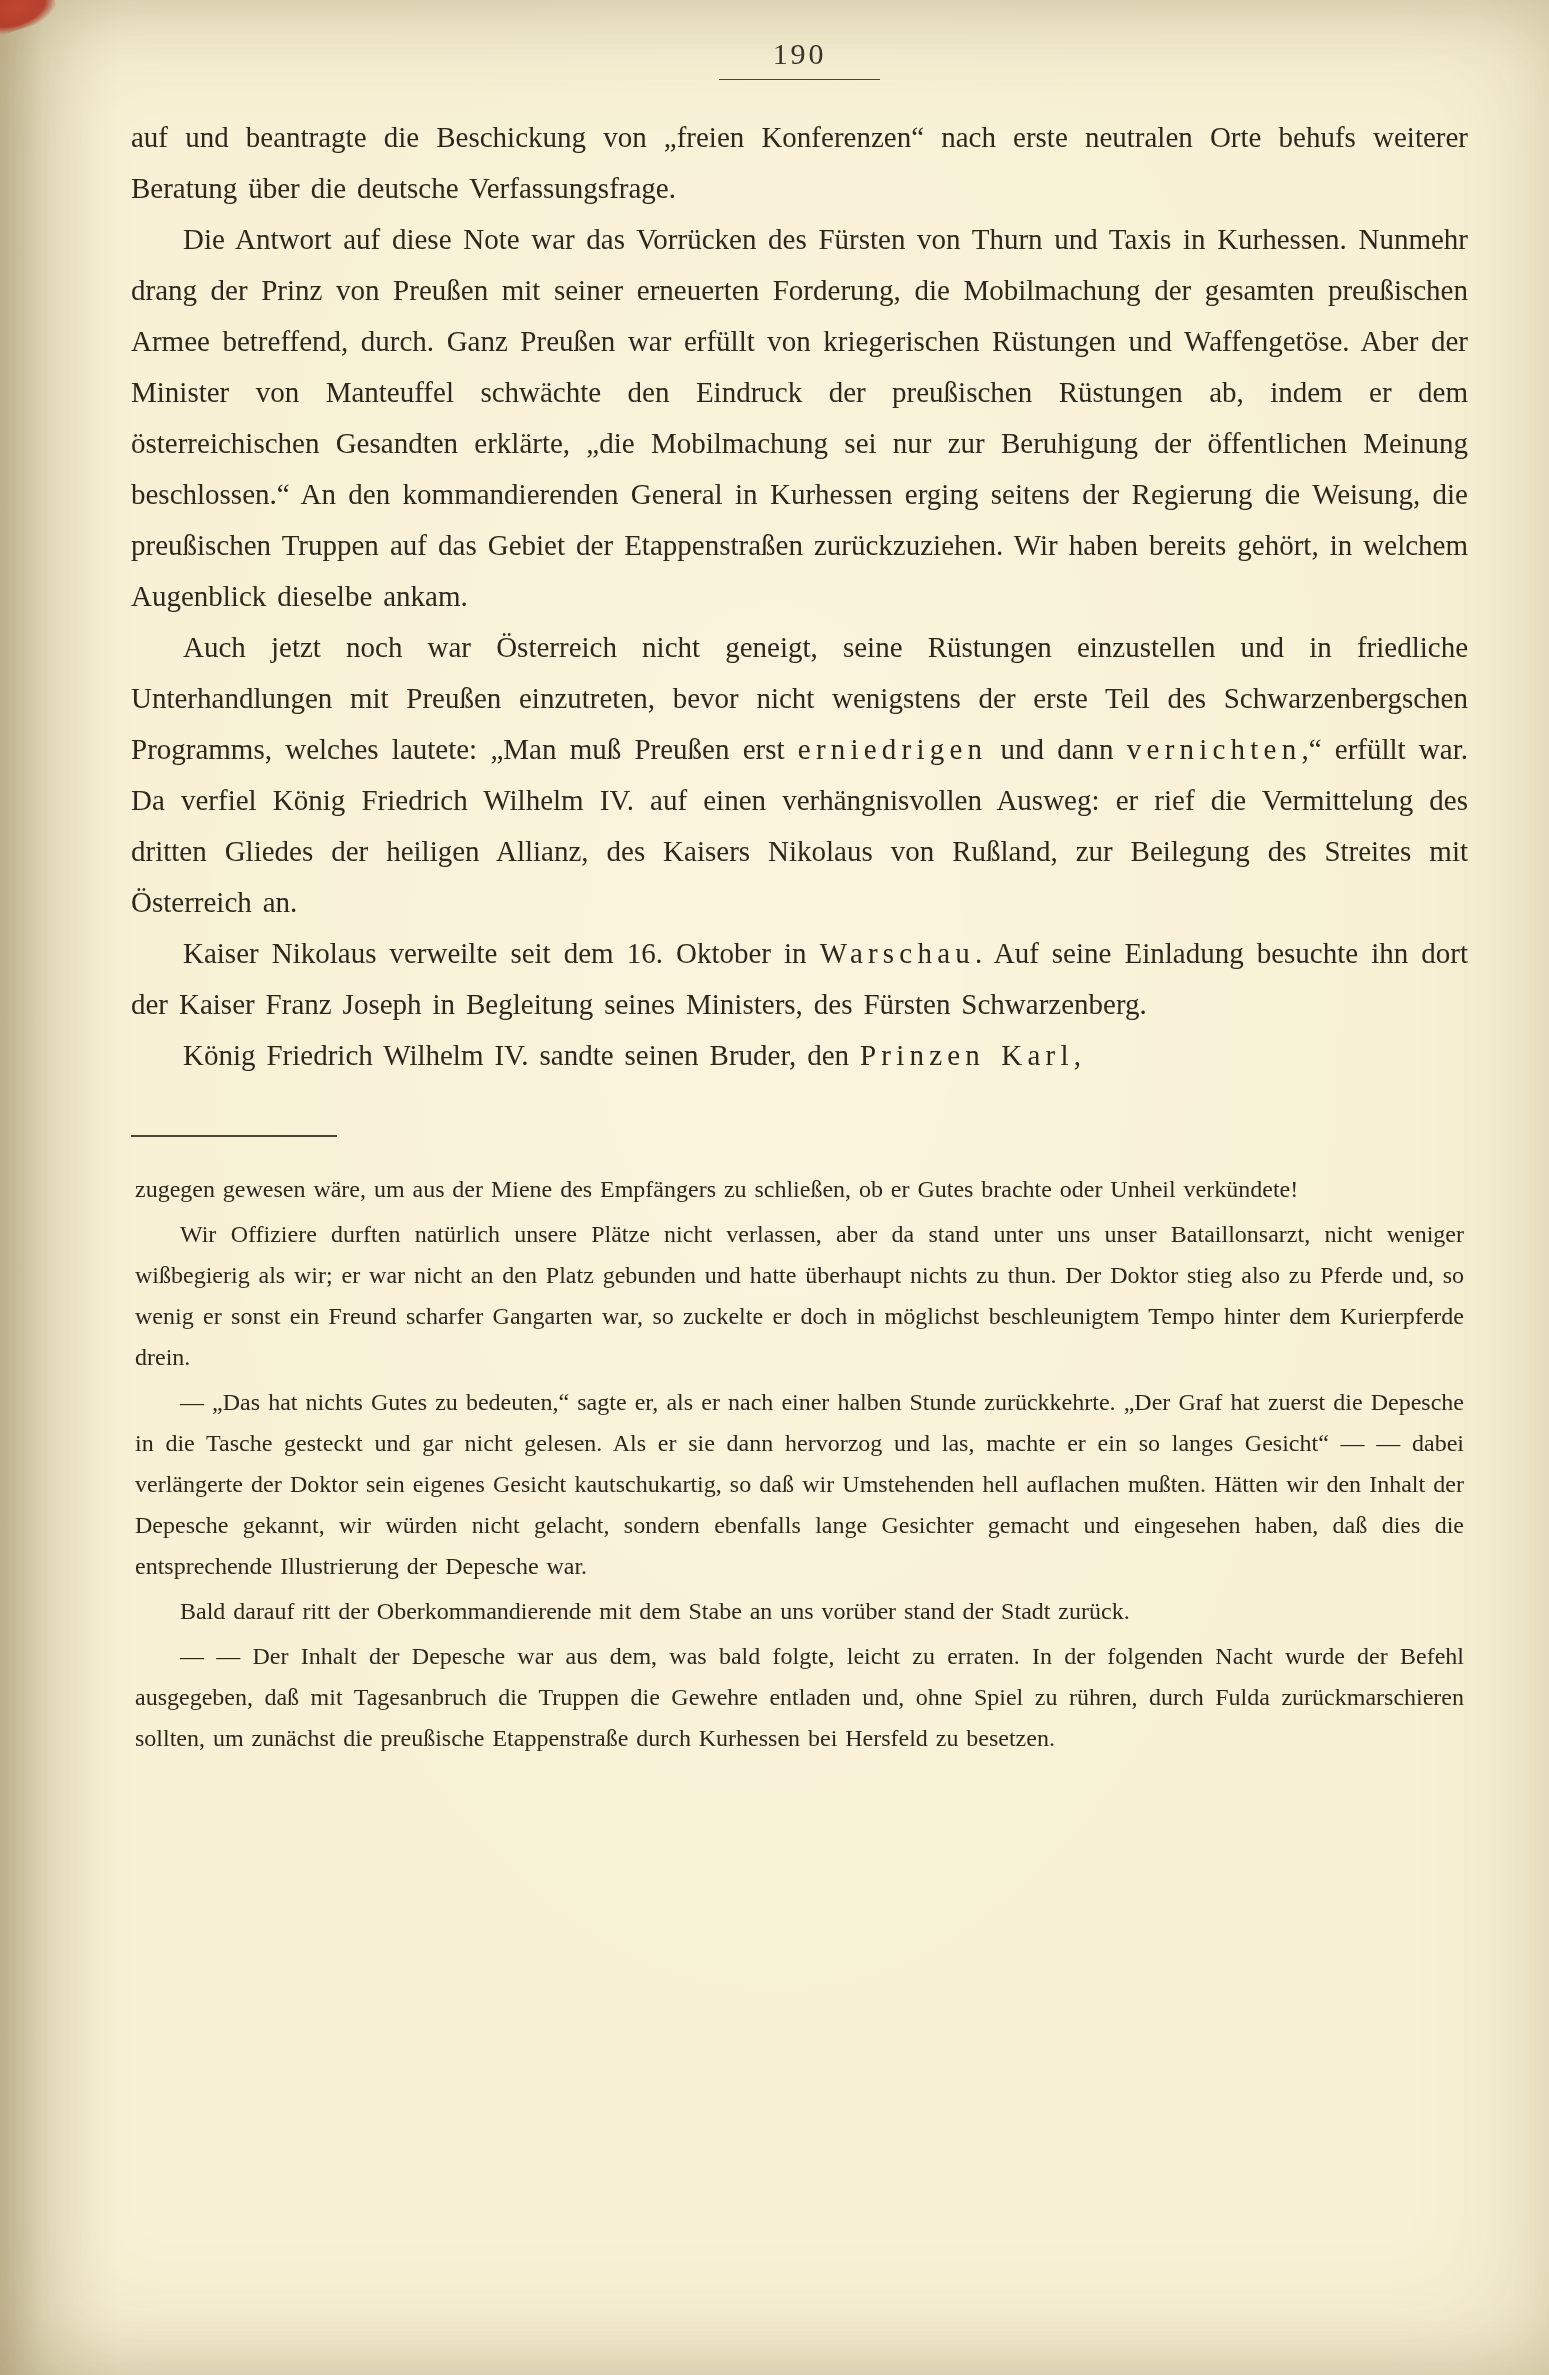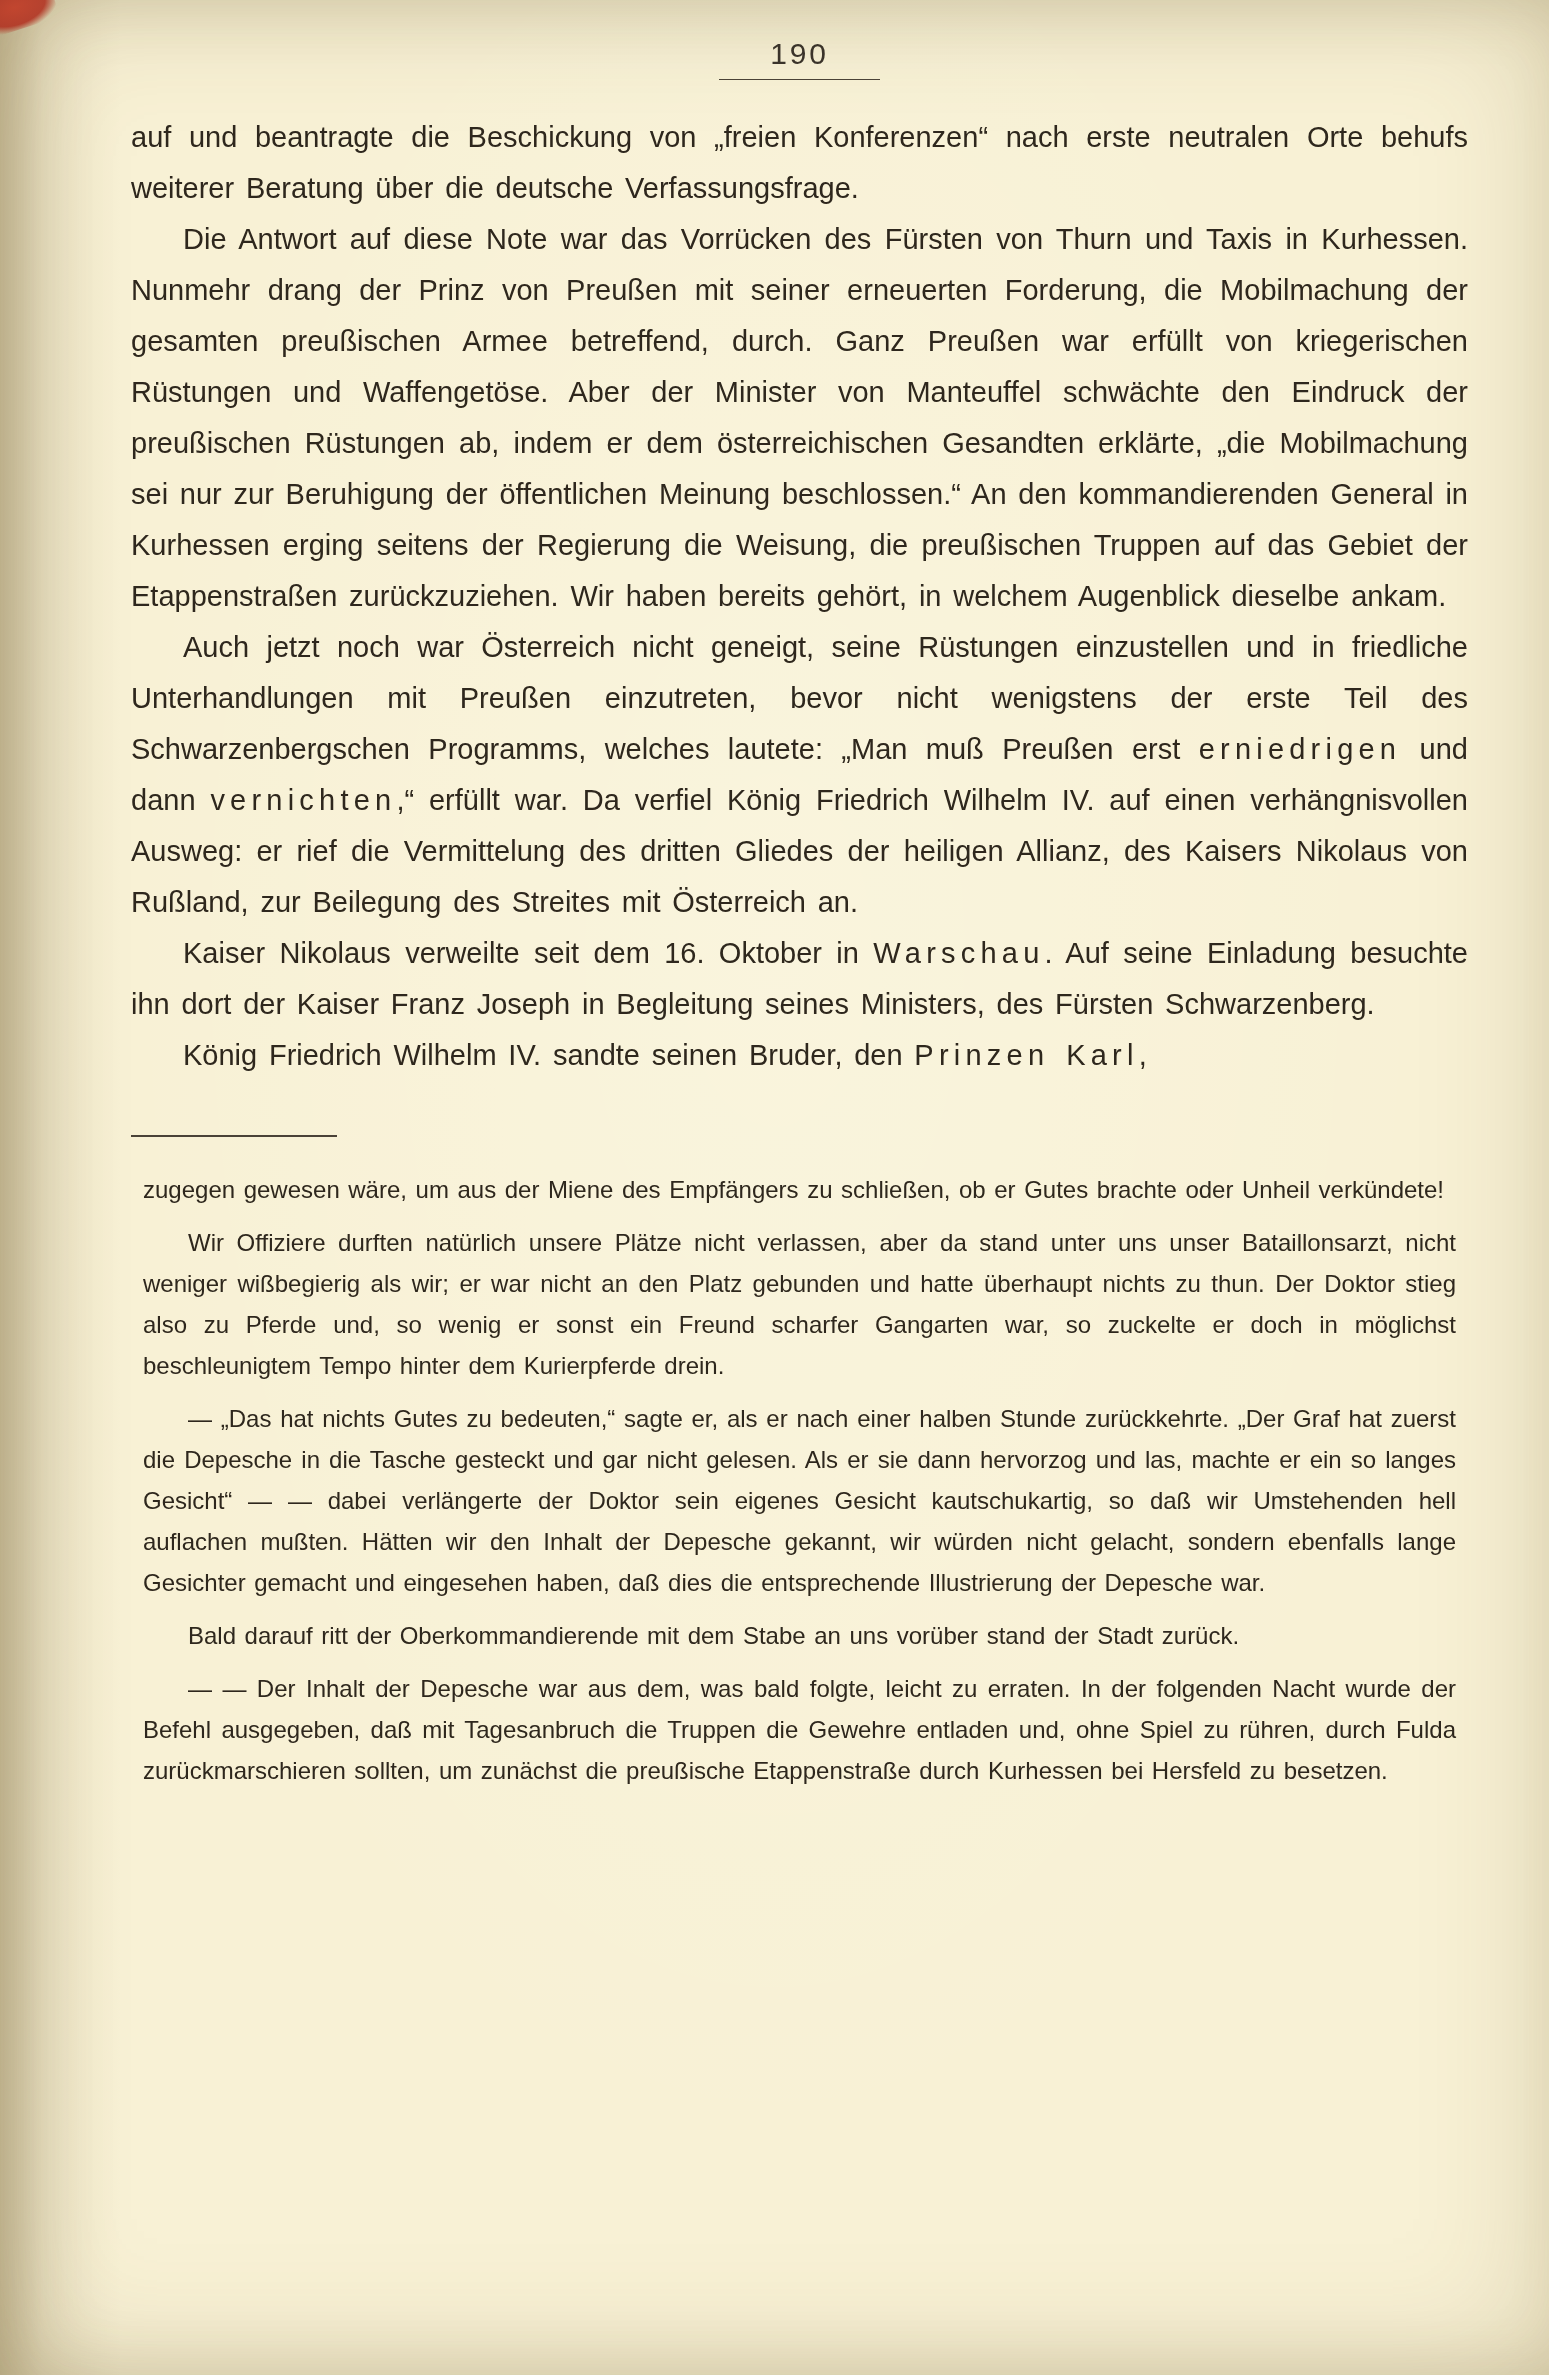--- a/index.html
+++ b/index.html
@@ -11,21 +11,21 @@
     position: relative;
     width: 1550px;
     height: 2375px;
     margin: 0 auto;
     background-color: #f8f1d5;
     background-image:
       linear-gradient(90deg, rgba(110,85,35,0.22) 0px, rgba(110,85,35,0.08) 42px, rgba(110,85,35,0.0) 122px),
       radial-gradient(ellipse at 50% 40%, rgba(255,255,245,0.25) 0%, rgba(0,0,0,0) 60%);
     box-shadow: inset 0 0 131px rgba(110,85,30,0.22), inset 28px 0 66px rgba(90,70,30,0.18);
     overflow: hidden;
-    font-family: Liberation Sans, sans-serif;
+    font-family: Liberation Serif, serif;
     color: #2e271d;
     box-sizing: border-box;
     padding: 37px 82px 0 131px;
   }
   .corner-mark {
     position: absolute;
     left: -26px;
     top: -15px;
     width: 81px;
     height: 45px;
@@ -65,21 +65,21 @@
     background: #4a4237;
     margin: 54px 0 32px 0;
   }
   .footnotes {
     font-size: 24px;
     line-height: 41px;
     text-align: justify;
     word-spacing: 1.9px;
     hyphens: auto;
   }
-  .fpara { margin: 12px; }
+  .fpara { margin: 4px; }
   .findent { text-indent: 45px; }
 </style>
 </head>
 <body>
 
 <div class="page">
 
   <div class="corner-mark"></div>
 
   <div class="page-header">

